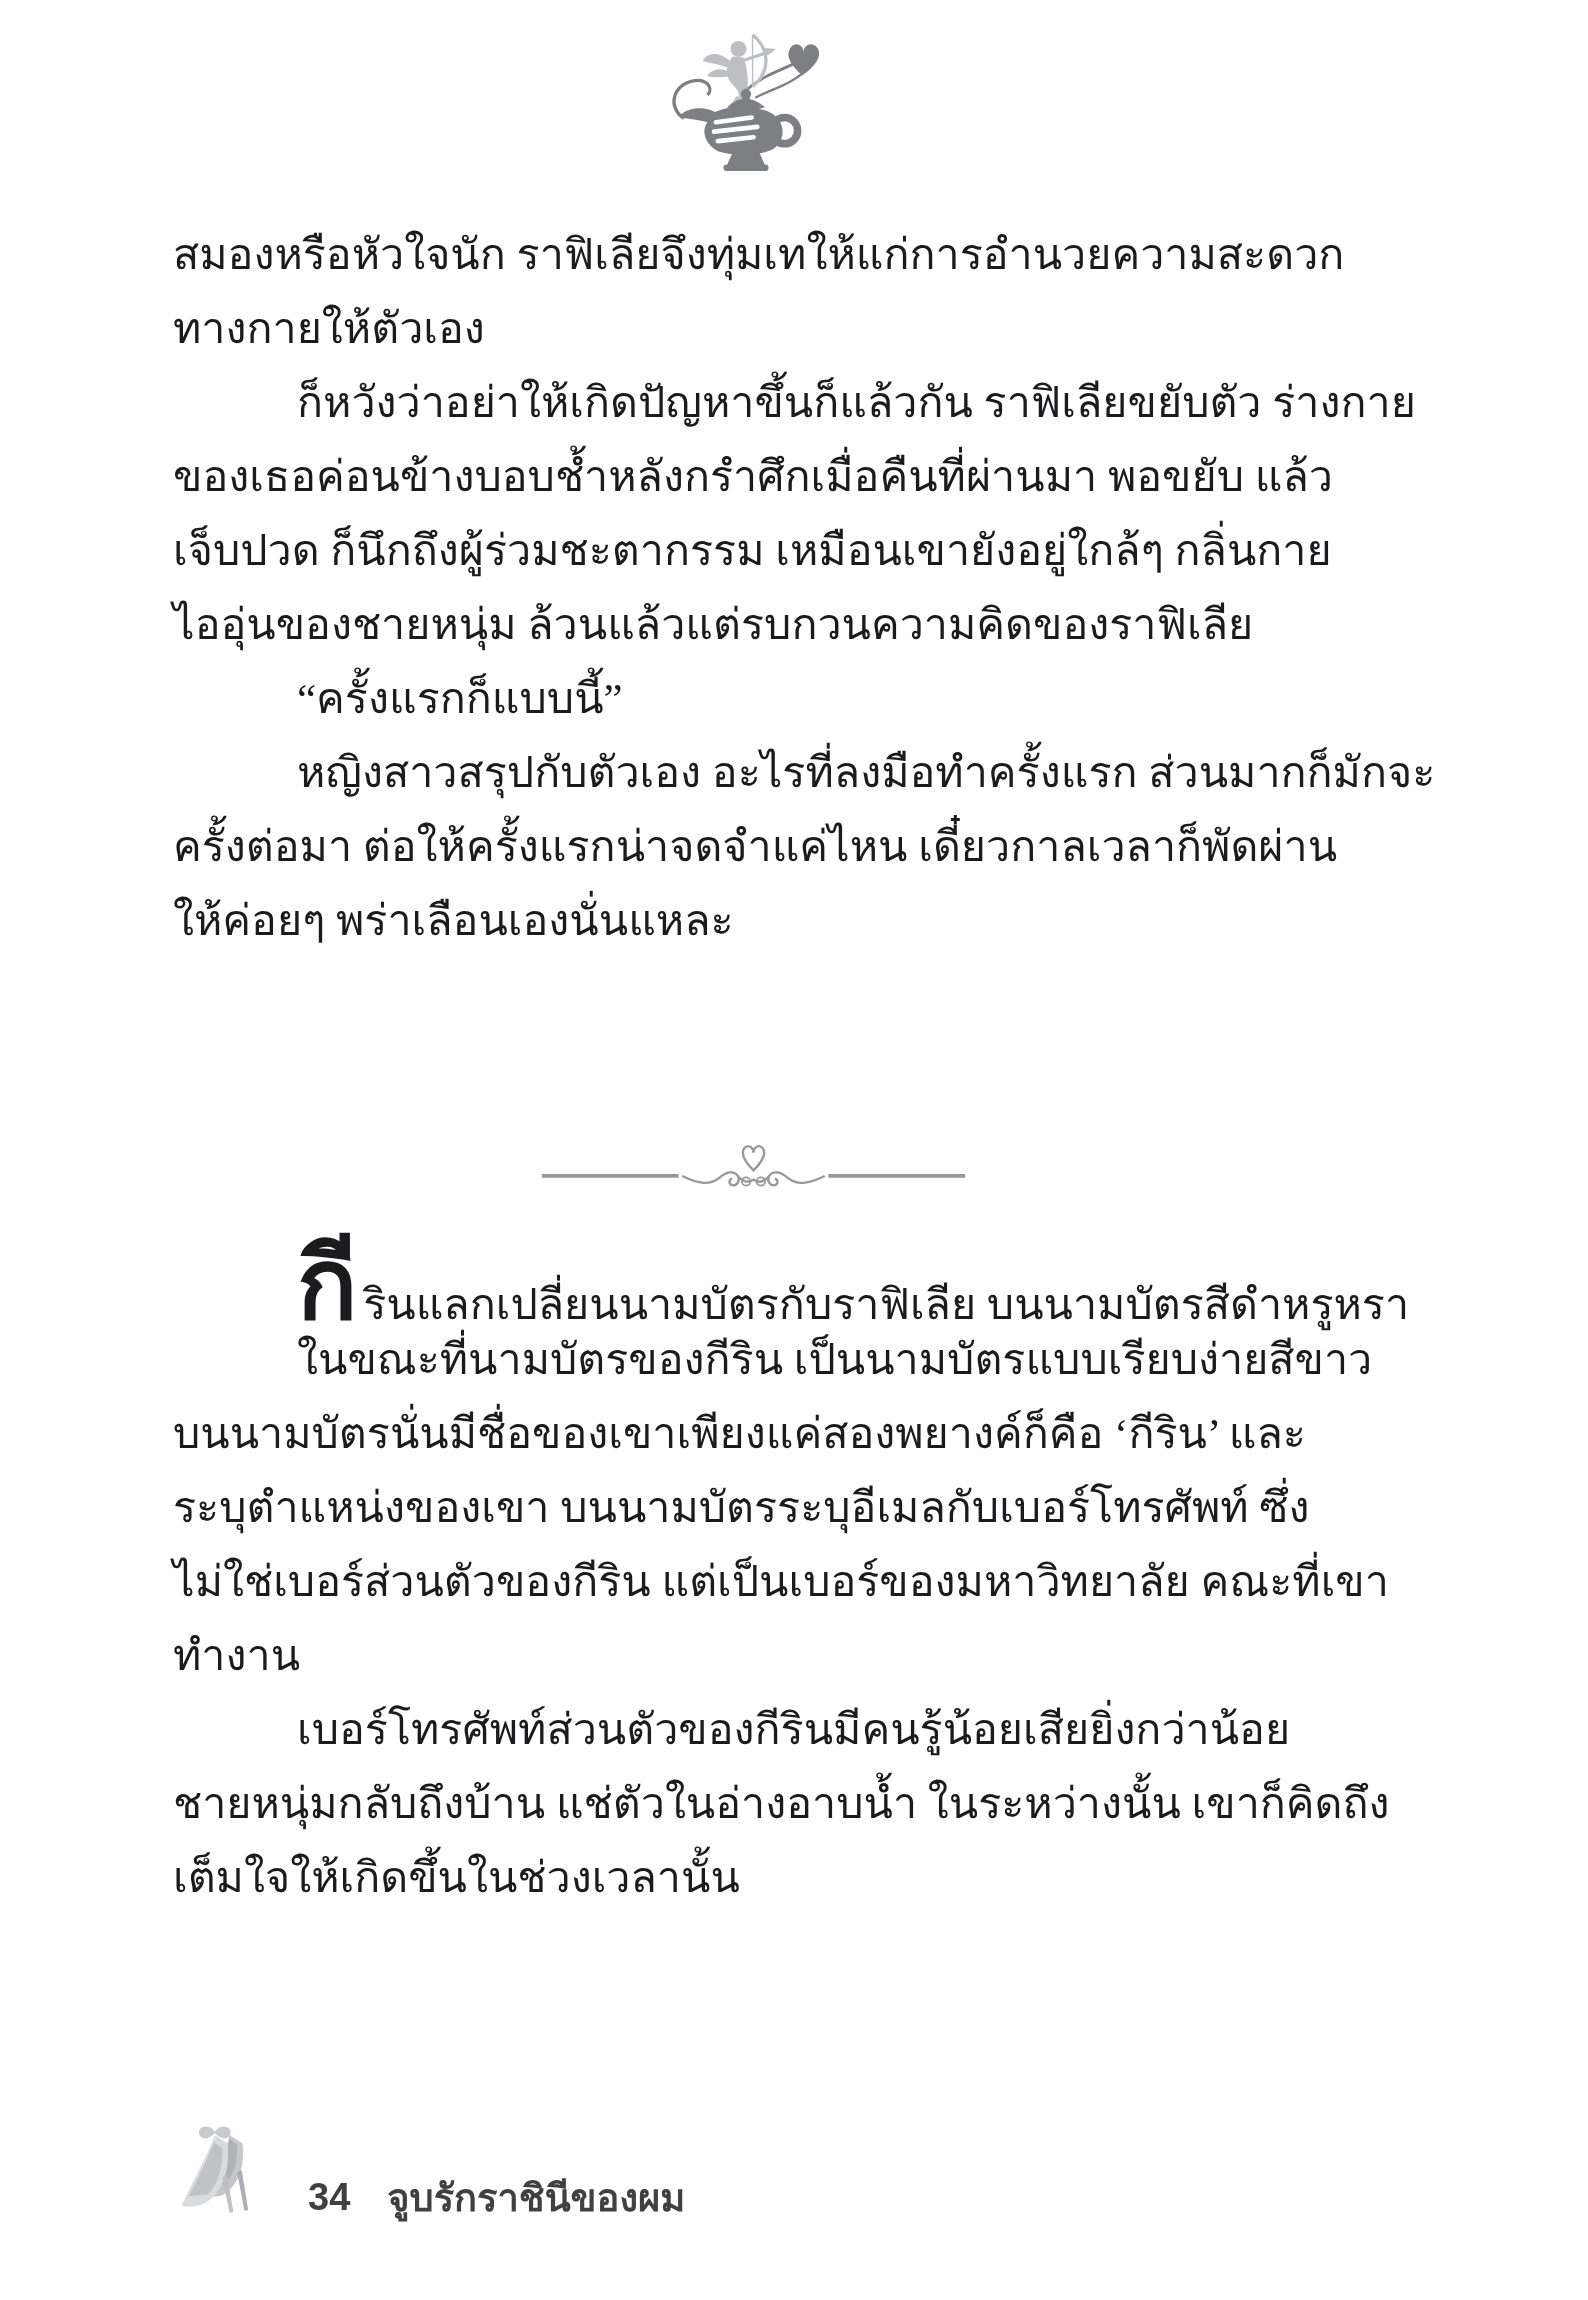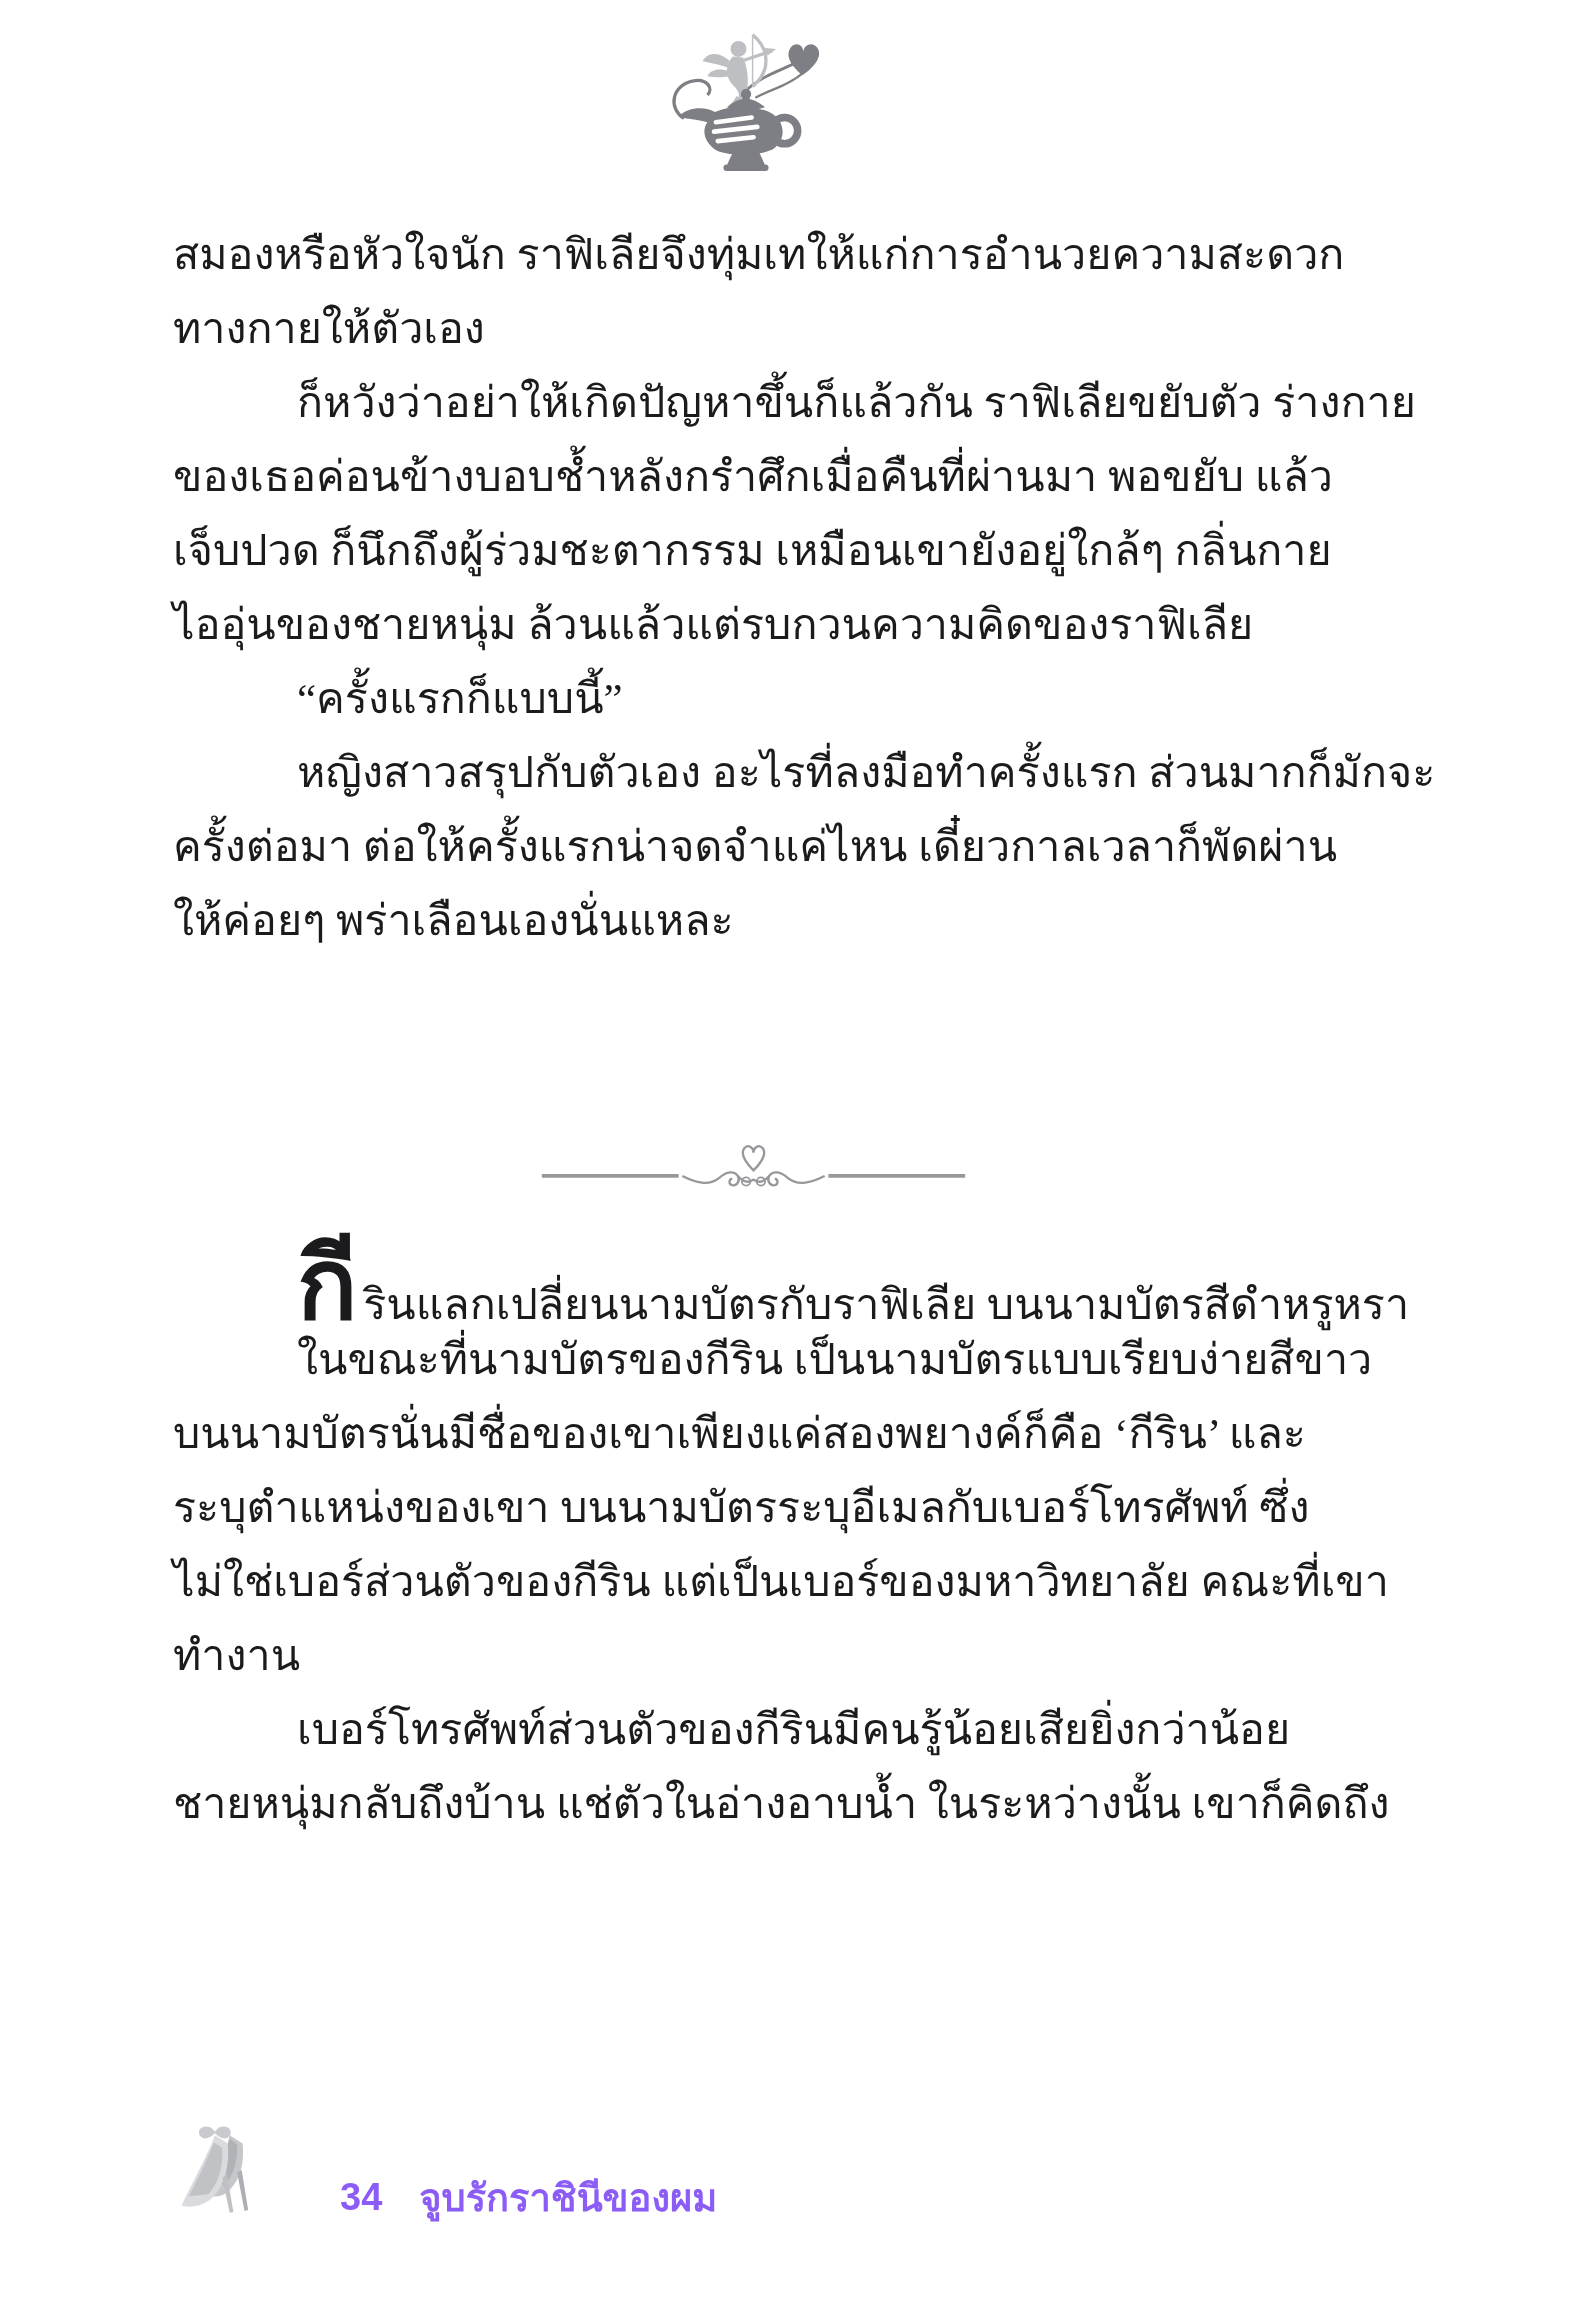--- a/index.html
+++ b/index.html
@@ -43,22 +43,21 @@
   }
   
   .footer-shoes{
     position:absolute;left:176px;top:2124px;width:87px;height:100px;
   }
   .footer-text{
     position:absolute;left:308px;top:2171px;height:52px;
     display:flex;align-items:center;gap:37px;
     font-weight:700;font-size:38px;
     font-family:"Liberation Sans","DejaVu Sans",sans-serif;
-    color:#8b5cf6;
-    margin-left:32px;
+    color:#404040;
   }
 </style>
 </head>
 <body>
 
 <div class="page">
 
   <svg class="header-ornament" viewBox="0 0 180 150" aria-hidden="true">
 
     <path d="M24,92 C6,80 12,56 34,52 C48,49 56,60 49,67" fill="none" stroke="#7e7f84" stroke-width="3.5"></path>
@@ -124,20 +123,21 @@
     <div class="line indent">
       <span class="dropcap">กี</span><span>รินแลกเปลี่ยนนามบัตรกับราฟิเลีย บนนามบัตรสีดำหรูหรา</span>
     </div>
     <div class="line indent">ในขณะที่นามบัตรของกีริน เป็นนามบัตรแบบเรียบง่ายสีขาว</div>
     <div class="line">บนนามบัตรนั่นมีชื่อของเขาเพียงแค่สองพยางค์ก็คือ ‘กีริน’ และ</div>
     <div class="line">ระบุตำแหน่งของเขา บนนามบัตรระบุอีเมลกับเบอร์โทรศัพท์ ซึ่ง</div>
     <div class="line">ไม่ใช่เบอร์ส่วนตัวของกีริน แต่เป็นเบอร์ของมหาวิทยาลัย คณะที่เขา</div>
     <div class="line">ทำงาน</div>
     <div class="line indent">เบอร์โทรศัพท์ส่วนตัวของกีรินมีคนรู้น้อยเสียยิ่งกว่าน้อย</div>
     <div class="line">ชายหนุ่มกลับถึงบ้าน แช่ตัวในอ่างอาบน้ำ ในระหว่างนั้น เขาก็คิดถึง</div>
+    <div class="line">เต็มใจให้เกิดขึ้นในช่วงเวลานั้น</div>
   </div>
 
   <svg class="footer-shoes" viewBox="0 0 94 108" aria-hidden="true">
     <path d="M38,4 C29,0 22,6 26,13 C30,18 37,15 42,10 C47,15 54,18 58,13 C62,6 55,0 46,4 L42,8 Z" fill="#c9cacd"></path>
 
     <path d="M28,72 C42,54 54,32 58,12 L72,21 C74,42 70,60 57,72 C48,81 35,80 28,72 Z" fill="#c6c7cb"></path>
     <path d="M66,52 L74,94 L78,93 L71,50 Z" fill="#aeafb4"></path>
     <path d="M36,60 C46,46 54,30 58,16 L66,22 C67,40 62,56 52,66 Z" fill="#9fa1a6" opacity="0.55"></path>
 
     <path d="M6,88 C18,62 34,34 42,12 L56,21 C58,45 53,66 39,80 C29,89 16,91 6,88 Z" fill="#dadbde"></path>

